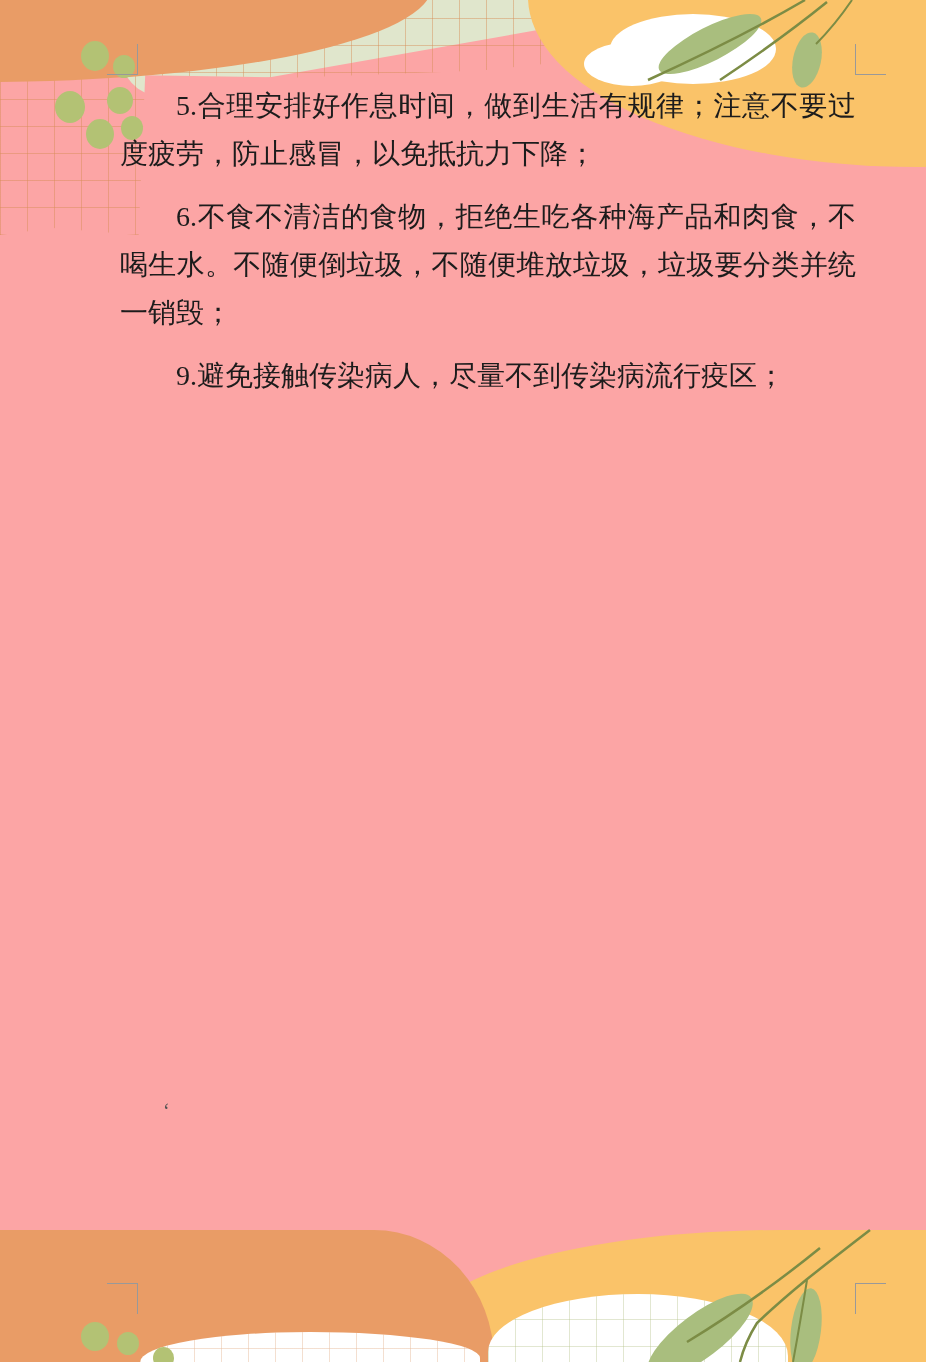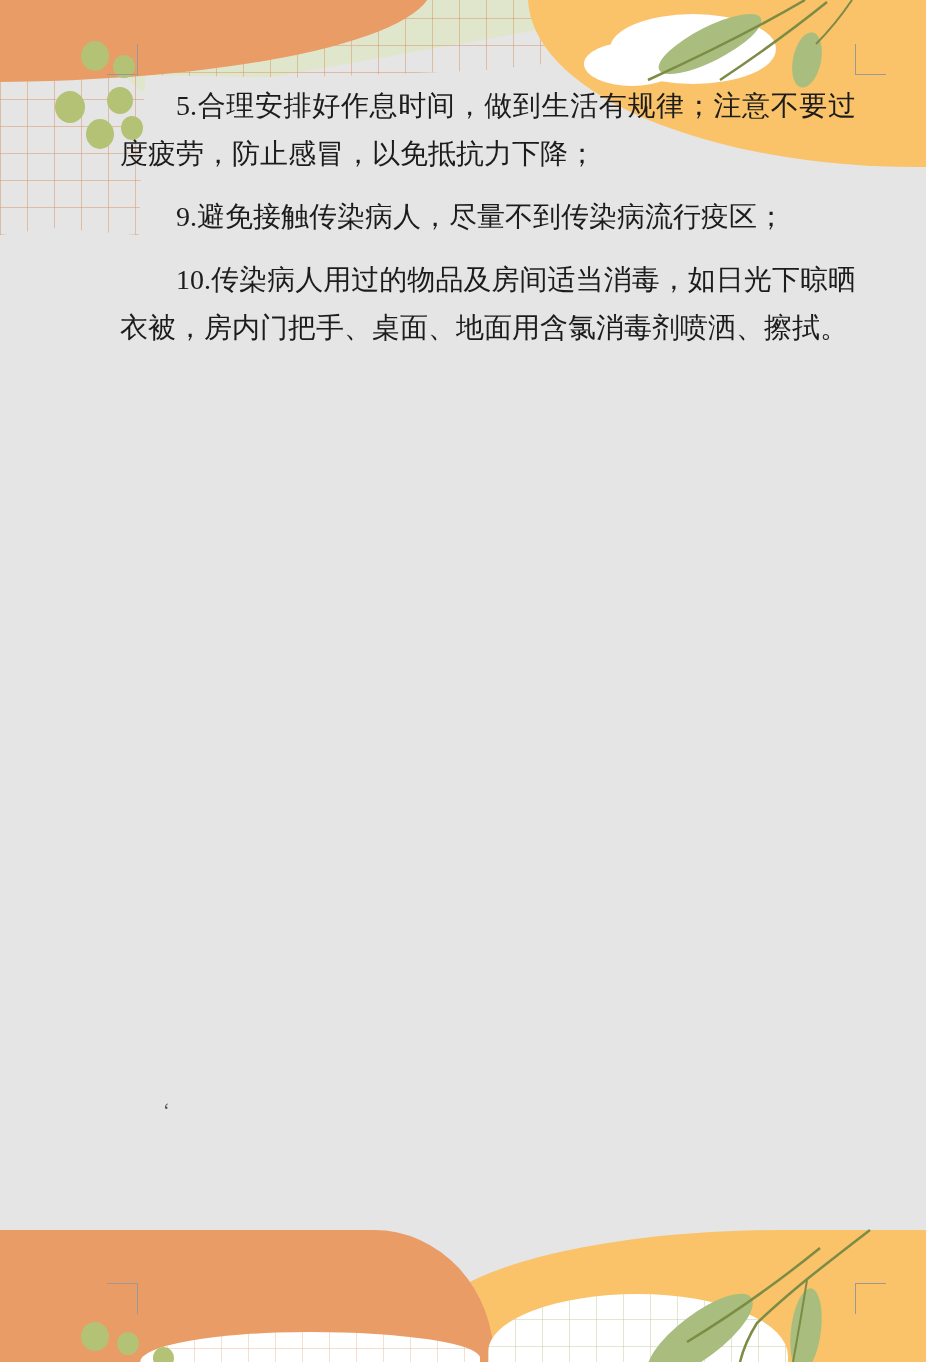--- a/index.html
+++ b/index.html
@@ -1,17 +1,17 @@
 <!DOCTYPE html>
 <html><head>
 <meta charset="utf-8">
 <style>
   html,body{margin:0;padding:0;background:#ffffff;}
   .page{
-    position:relative;width:926px;height:1362px;background:#e5e5e5;overflow:hidden;
+    position:relative;width:926px;height:1362px;background:#fca5a5;overflow:hidden;
     font-family:"Liberation Serif","DejaVu Serif",serif;
   }
   
   .deco{position:absolute;}
   
   .grid-top{
     left:0;top:0;width:660px;height:235px;
     clip-path:polygon(0 0,100% 0,100% 22%,73% 30%,45% 33%,22% 32%,21% 100%,8% 97%,0 100%);
   }
   .gridlines{
@@ -119,18 +119,18 @@
   <div class="dot" style="left:117px;top:1332px;width:22px;height:23px"></div>
   <div class="dot" style="left:153px;top:1347px;width:21px;height:22px"></div>
 
   <div class="mark tl"></div>
   <div class="mark tr"></div>
   <div class="mark bl"></div>
   <div class="mark br"></div>
 
   <div class="content">
     <p>5.合理安排好作息时间，做到生活有规律；注意不要过度疲劳，防止感冒，以免抵抗力下降；</p>
+    <p>6.不食不清洁的食物，拒绝生吃各种海产品和肉食，不喝生水。不随便倒垃圾，不随便堆放垃圾，垃圾要分类并统一销毁；</p>
     <p>9.避免接触传染病人，尽量不到传染病流行疫区；</p>
-    <p>10.传染病人用过的物品及房间适当消毒，如日光下晾晒衣被，房内门把手、桌面、地面用含氯消毒剂喷洒、擦拭。</p>
   </div>
 
   <span class="stray">‘</span>
 </div>
 
 </body></html>

